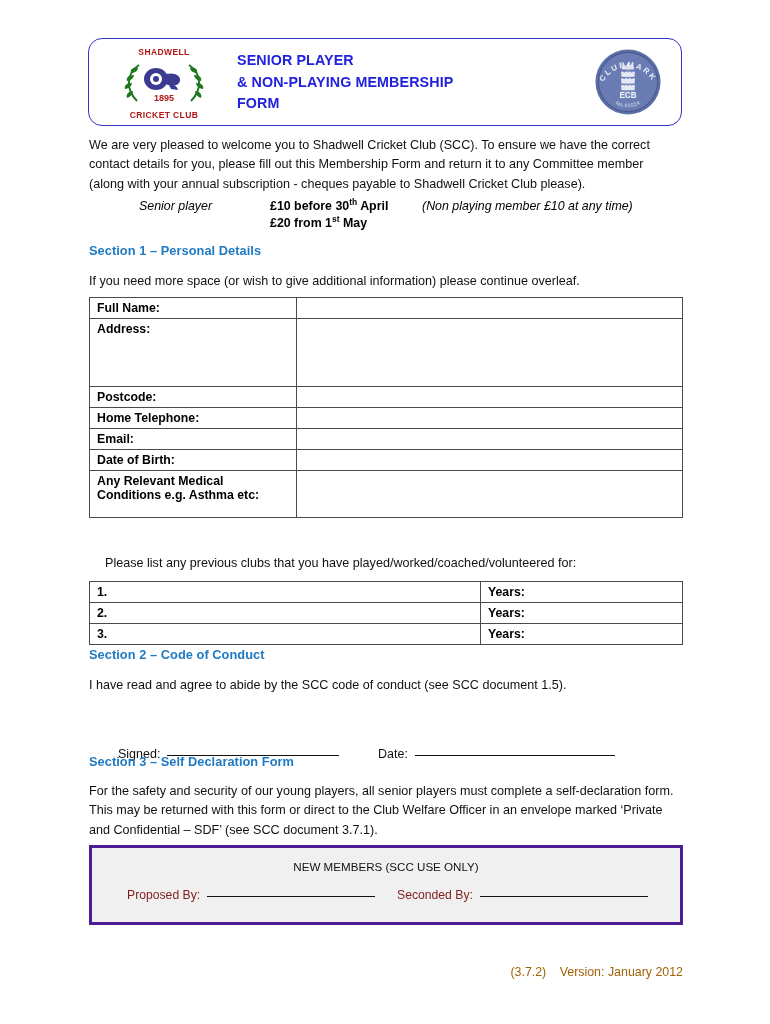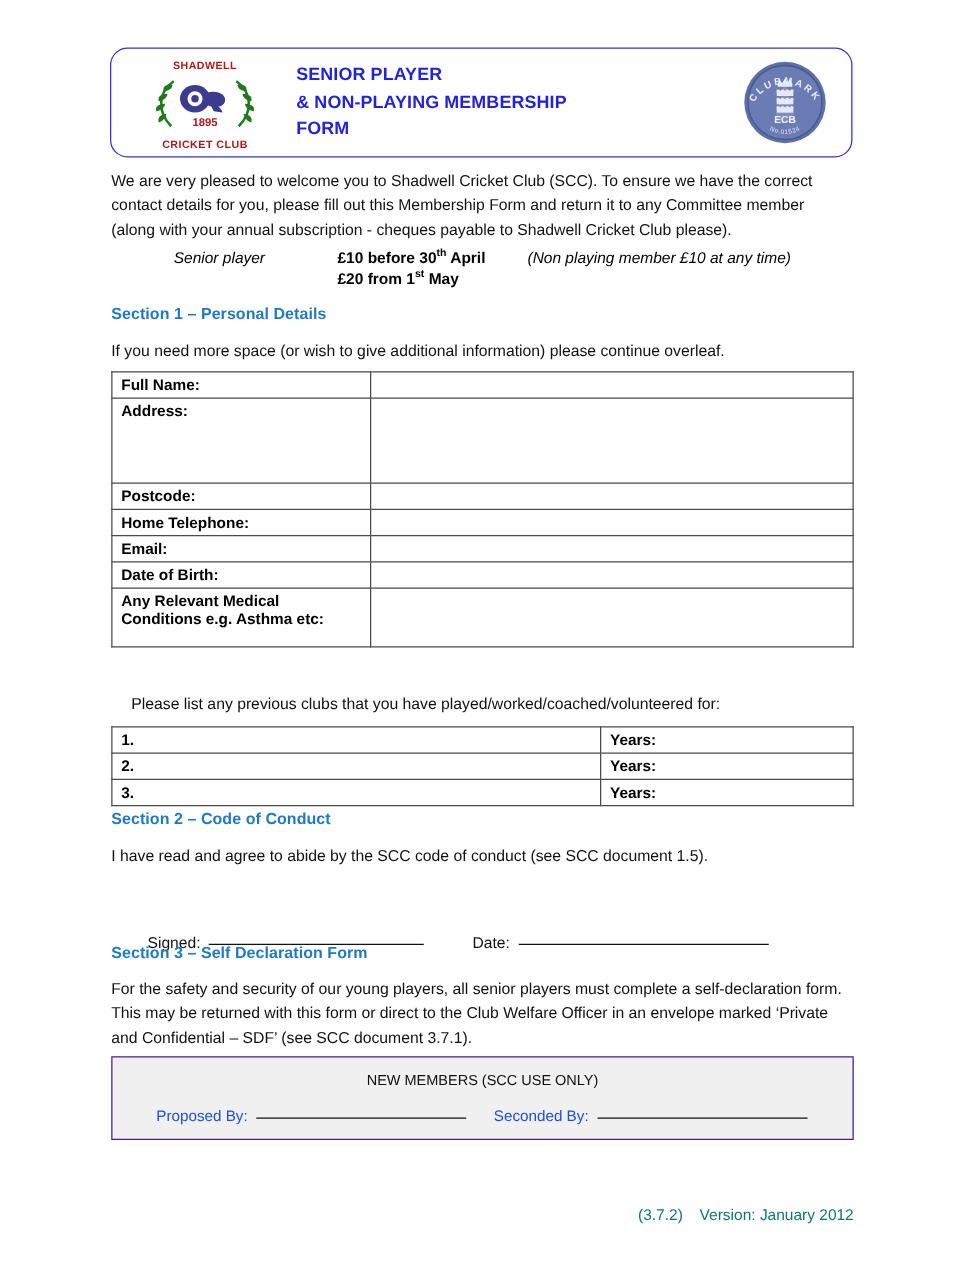--- a/index.html
+++ b/index.html
@@ -147,50 +147,50 @@
     margin-left: 7px;
     position: relative; top: -2px;
   }
   #signed-rule { width: 172px; }
   #date-rule   { width: 200px; }
 
   
   .newmembers {
     position: absolute;
     left: 89px; top: 845px;
-    width: 594px; height: 67px;
+    width: 594px; height: 80px;
     background: #f0f0f0;
-    border: 1px solid #4c1d95;
+    border: 3px solid #4c1d95;
   }
   .nm-title {
     position: absolute;
     left: 0; top: 12px; width: 100%;
     text-align: center;
     font-size: 11.6px;
     color: #111;
   }
   .nm-line {
     position: absolute;
     top: 40px;
     font-size: 12.2px;
-    color: #1d4ed8;
+    color: #7f1d1d;
     display: flex;
     align-items: baseline;
   }
   #proposed-group { left: 35px; }
   #seconded-group { left: 305px; }
   #proposed-rule { width: 168px; }
   #seconded-rule { width: 168px; }
 
   
   .footer {
     position: absolute;
     left: 0; top: 965px; width: 683px;
     text-align: right;
-    color: #0f766e;
+    color: #a16207;
     font-size: 12.4px;
   }
   .footer .ver { margin-left: 10px; }
 </style>
 </head>
 <body>
 
 <div class="page">
 
   <div class="header-banner">

